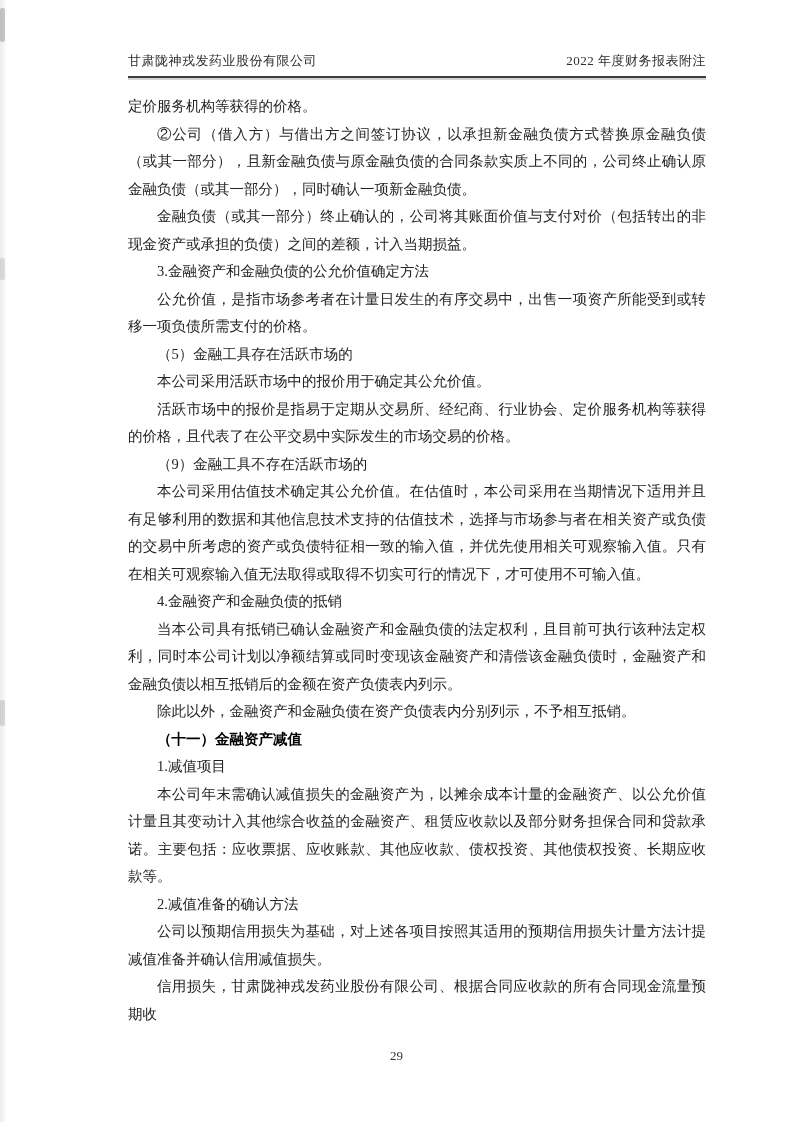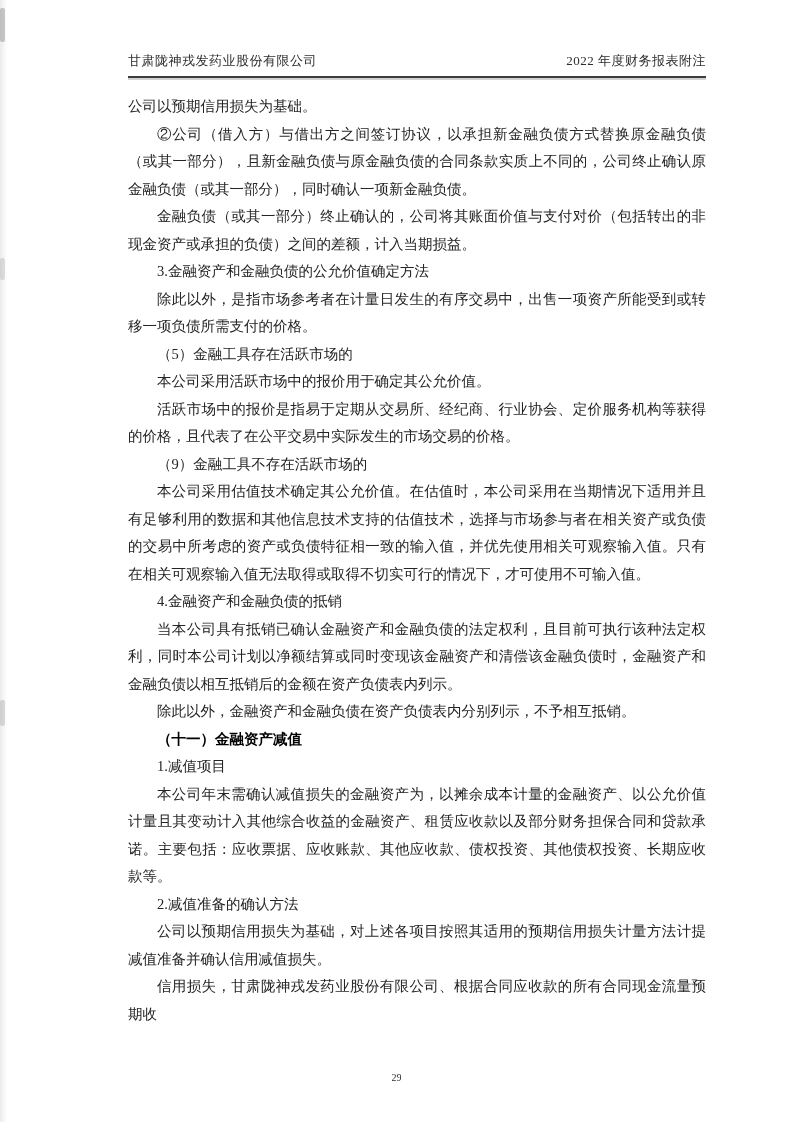--- a/index.html
+++ b/index.html
@@ -68,47 +68,46 @@
   }
   .doc-body p.noindent { text-indent: 0; }
   .doc-body p.bold { font-weight: bold; color: #000000; }
 
   .doc-footer {
     position: absolute;
     top: 1048px;
     left: 0;
     width: 793px;
     text-align: center;
-    font-size: 10px;
+    font-size: 13px;
     color: #333333;
-    margin-top: 24px;
   }
 </style>
 </head>
 <body>
 
 <div class="page">
 
   <div class="scan-edge"></div>
   <div class="scan-smudge smudge-1"></div>
   <div class="scan-smudge smudge-2"></div>
   <div class="scan-smudge smudge-3"></div>
 
   <div class="doc-header">
     <span>甘肃陇神戎发药业股份有限公司</span>
     <span>2022 年度财务报表附注</span>
   </div>
 
   <div class="doc-body">
 
-  <p class="para noindent">公司以预期信用损失为基础。</p>
+  <p class="para noindent">定价服务机构等获得的价格。</p>
       <p class="para">②公司（借入方）与借出方之间签订协议，以承担新金融负债方式替换原金融负债（或其一部分），且新金融负债与原金融负债的合同条款实质上不同的，公司终止确认原金融负债（或其一部分），同时确认一项新金融负债。</p>
       <p class="para">金融负债（或其一部分）终止确认的，公司将其账面价值与支付对价（包括转出的非现金资产或承担的负债）之间的差额，计入当期损益。</p>
       <p class="para">3.金融资产和金融负债的公允价值确定方法</p>
-      <p class="para">除此以外，是指市场参考者在计量日发生的有序交易中，出售一项资产所能受到或转移一项负债所需支付的价格。</p>
+      <p class="para">公允价值，是指市场参考者在计量日发生的有序交易中，出售一项资产所能受到或转移一项负债所需支付的价格。</p>
       <p class="para">（5）金融工具存在活跃市场的</p>
       <p class="para">本公司采用活跃市场中的报价用于确定其公允价值。</p>
       <p class="para">活跃市场中的报价是指易于定期从交易所、经纪商、行业协会、定价服务机构等获得的价格，且代表了在公平交易中实际发生的市场交易的价格。</p>
       <p class="para">（9）金融工具不存在活跃市场的</p>
       <p class="para">本公司采用估值技术确定其公允价值。在估值时，本公司采用在当期情况下适用并且有足够利用的数据和其他信息技术支持的估值技术，选择与市场参与者在相关资产或负债的交易中所考虑的资产或负债特征相一致的输入值，并优先使用相关可观察输入值。只有在相关可观察输入值无法取得或取得不切实可行的情况下，才可使用不可输入值。</p>
       <p class="para">4.金融资产和金融负债的抵销</p>
       <p class="para">当本公司具有抵销已确认金融资产和金融负债的法定权利，且目前可执行该种法定权利，同时本公司计划以净额结算或同时变现该金融资产和清偿该金融负债时，金融资产和金融负债以相互抵销后的金额在资产负债表内列示。</p>
       <p class="para">除此以外，金融资产和金融负债在资产负债表内分别列示，不予相互抵销。</p>
       <p class="para bold">（十一）金融资产减值</p>
       <p class="para">1.减值项目</p>

